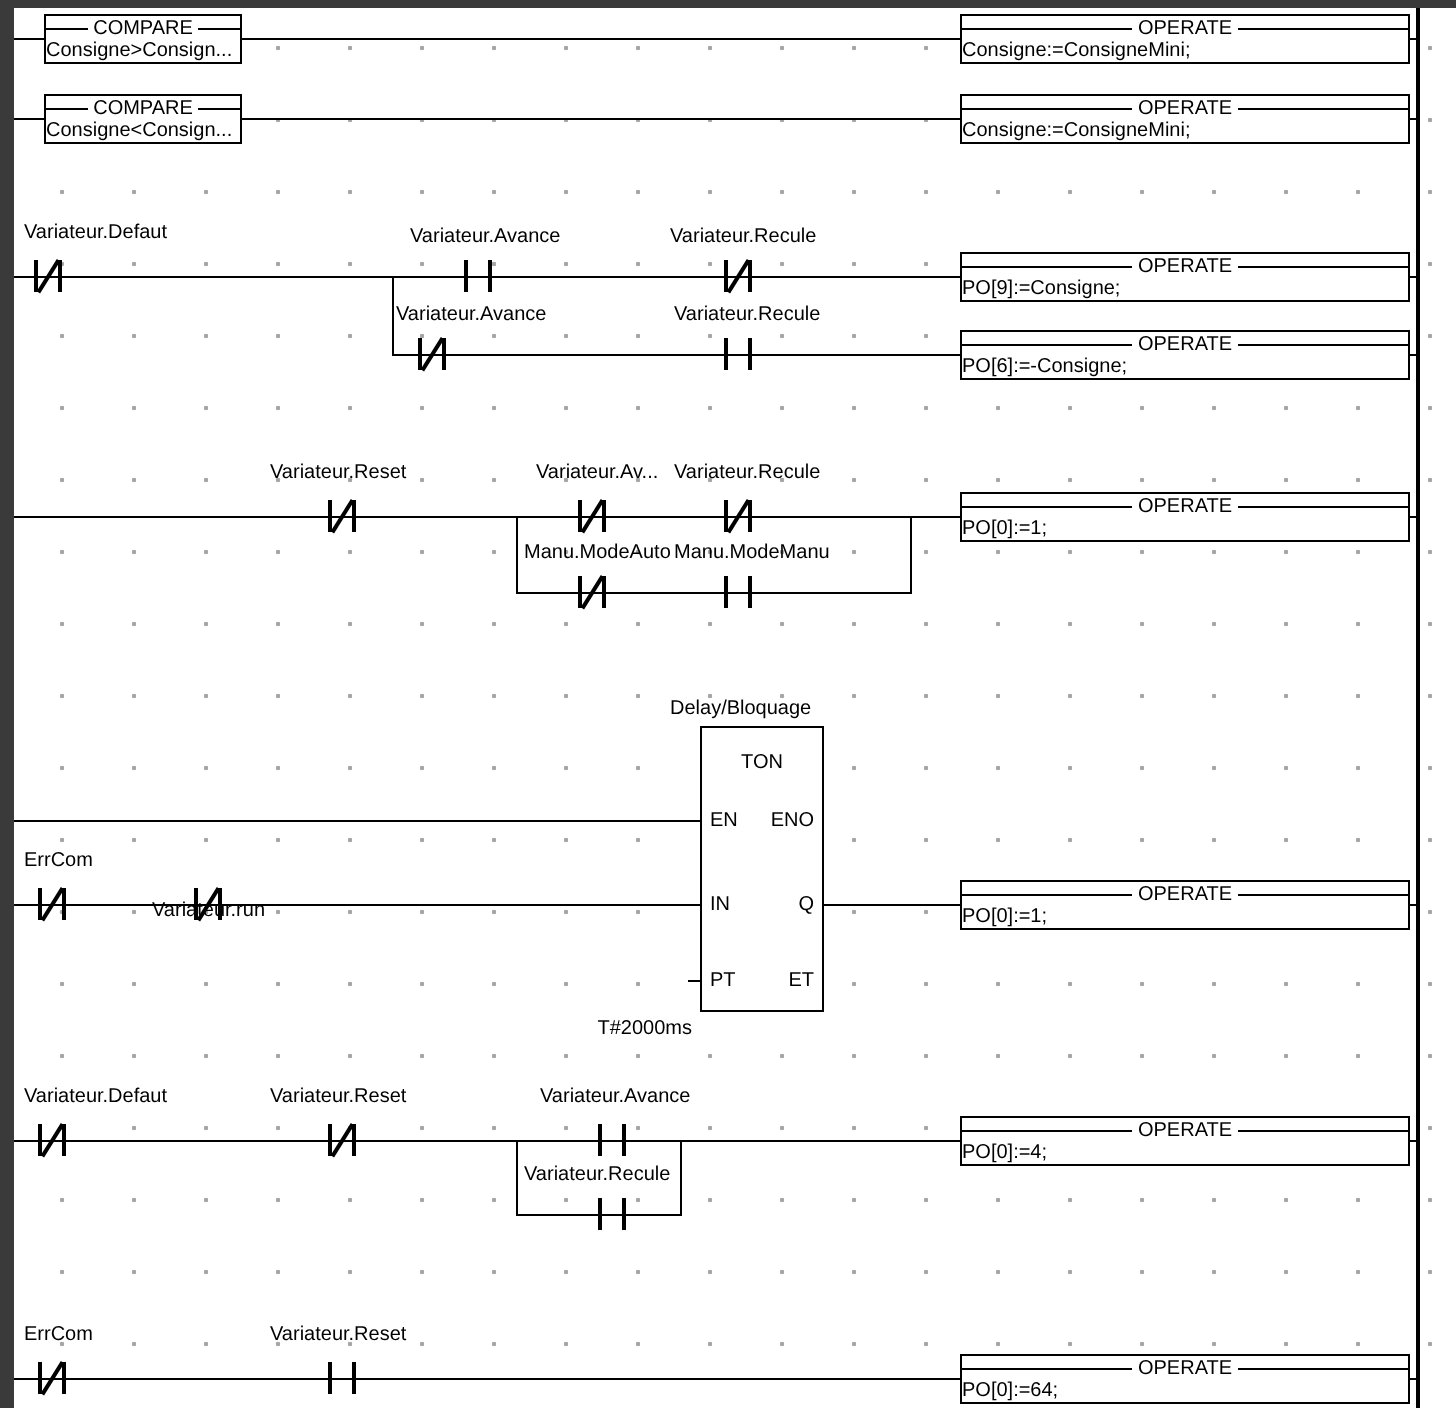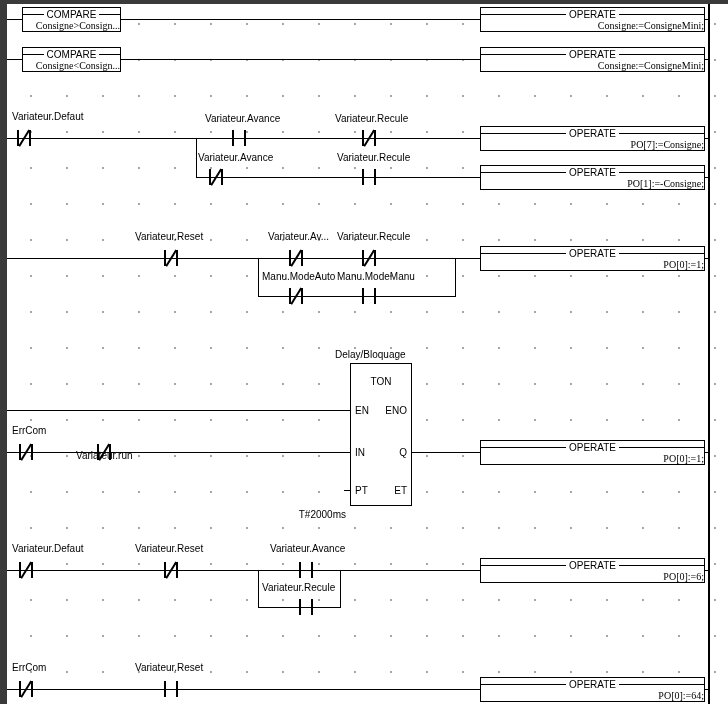--- a/index.html
+++ b/index.html
@@ -20,21 +20,21 @@
   .contact { position:absolute; width:24px; height:16px; }
   .contact .bar { position:absolute; top:0; width:2px; height:16px; background:#000; }
   .contact .bar.l { left:5px; }
   .contact .bar.r { right:5px; }
   .contact .slash { position:absolute; left:50%; top:50%; width:1.5px; height:19px; background:#000;
                     transform:translate(-50%,-50%) rotate(32deg); }
   .block { position:absolute; border:1px solid #000; background:#fff; }
   .bt { display:flex; align-items:center; height:11px; margin-top:1px; }
   .bt::before, .bt::after { content:""; flex:1 1 auto; border-top:1px solid #000; }
   .bt span { padding:0 3px; line-height:10px; white-space:nowrap; }
-  .bx { text-align:right; line-height:11px; white-space:nowrap;font-family:Liberation Serif, serif; }
+  .bx { text-align:left; line-height:11px; white-space:nowrap; }
   .ton { position:absolute; border:1px solid #000; background:#fff; }
   .ton .ttype { text-align:center; margin-top:12px; }
   .pin { position:absolute; line-height:10px;text-align:center; }
   .pin.l { left:4px; } .pin.r { right:4px; }
   .ptval { position:absolute; left:290px; top:509px; width:56px; text-align:right; line-height:11px; }
   .tlabel { position:absolute; left:335px; top:349px; line-height:11px; white-space:nowrap; }
 </style>
 </head>
 <body>
 
@@ -127,27 +127,27 @@
   </div>
   <div class="contact" style="left:357px;top:169px">
     <span class="bar l"></span>
       <span class="bar r"></span>
   </div>
 
   <div class="block" style="left:480px;top:126px;width:225px;height:25px">
     <div class="bt">
         <span>OPERATE</span>
       </div>
-    <div class="bx">PO[7]:=Consigne;</div>
+    <div class="bx">PO[9]:=Consigne;</div>
   </div>
   <div class="block" style="left:480px;top:165px;width:225px;height:25px">
     <div class="bt">
         <span>OPERATE</span>
       </div>
-    <div class="bx">PO[1]:=-Consigne;</div>
+    <div class="bx">PO[6]:=-Consigne;</div>
   </div>
 
   <span class="clabel" style="left:135px;top:231px">Variateur.Reset</span>
   <span class="clabel" style="left:268px;top:231px">Variateur.Av...</span>
   <span class="clabel" style="left:337px;top:231px">Variateur.Recule</span>
   <span class="clabel" style="left:262px;top:271px">Manu.ModeAuto</span>
   <span class="clabel" style="left:337px;top:271px">Manu.ModeManu</span>
 
   <div class="contact" style="left:159px;top:250px">
     <span class="bar l"></span>
@@ -236,21 +236,21 @@
   </div>
   <div class="contact" style="left:294px;top:599px">
     <span class="bar l"></span>
       <span class="bar r"></span>
   </div>
 
   <div class="block" style="left:480px;top:558px;width:225px;height:25px">
     <div class="bt">
         <span>OPERATE</span>
       </div>
-    <div class="bx">PO[0]:=6;</div>
+    <div class="bx">PO[0]:=4;</div>
   </div>
 
   <span class="clabel" style="left:12px;top:662px">ErrCom</span>
   <span class="clabel" style="left:135px;top:662px">Variateur.Reset</span>
 
   <div class="contact" style="left:14px;top:681px">
     <span class="bar l"></span>
       <span class="slash"></span>
       <span class="bar r"></span>
   </div>

